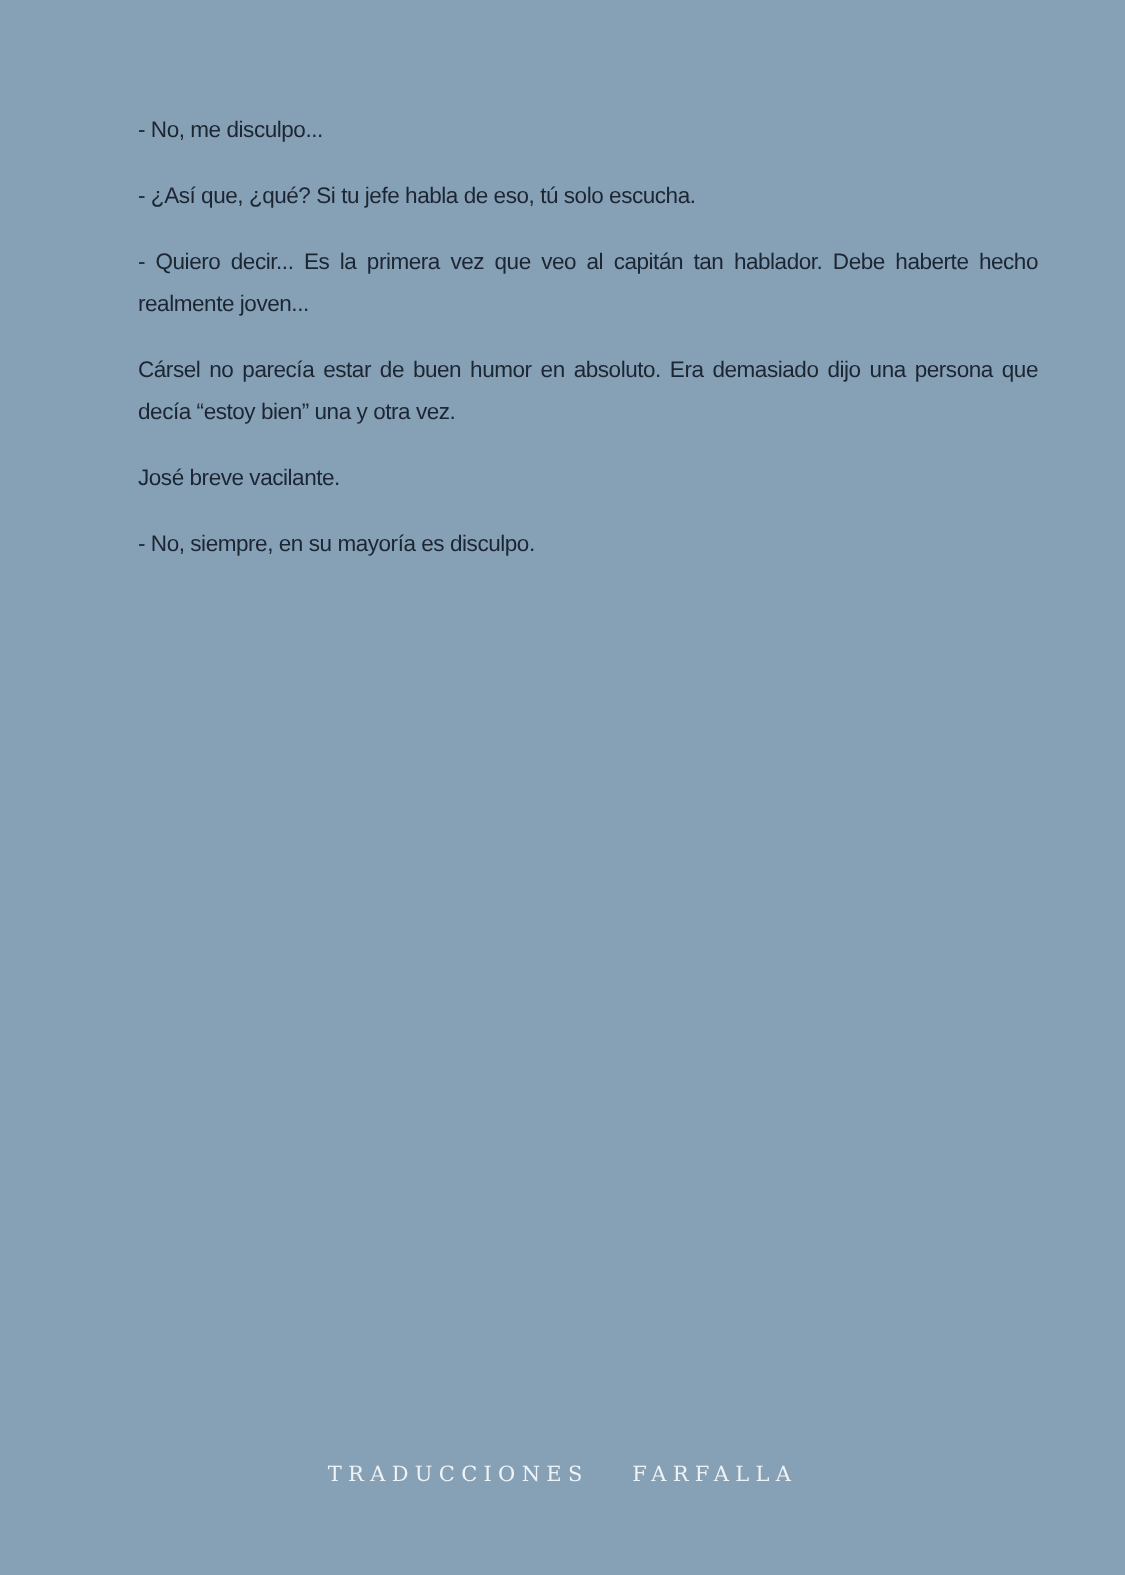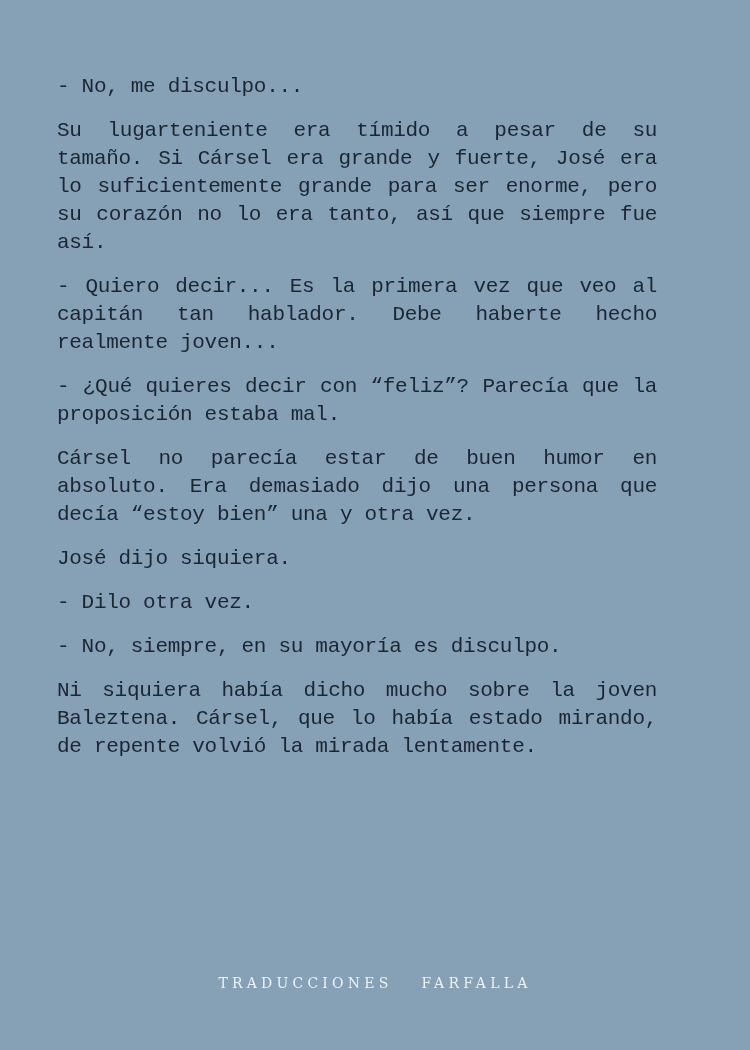--- a/index.html
+++ b/index.html
@@ -8,25 +8,25 @@
   }
   body {
     width: 750px;
     height: 1050px;
     background: #86a0b6;
     position: relative;
     overflow: hidden;
   }
   .page {
     position: absolute;
-    left: 57px;
+    left: 92px;
     top: 73px;
     width: 600px;
-    font-family: Liberation Mono, monospace;
-    font-size: 21px;
+    font-family: Liberation Sans, sans-serif;
+    font-size: 15px;
     line-height: 28px;
     color: #1c2532;
     letter-spacing: -0.3px;
   }
   .page p {
     margin: 0 0 16px 0;
     text-align: justify;
     text-align-last: left;
     hyphens: none;
   }
@@ -43,25 +43,22 @@
   }
   .footer span + span {
     margin-left: 29px;
   }
 </style>
 </head>
 <body>
 
 <div class="page">
   <p>- No, me disculpo...</p>
-  <p>Su lugarteniente era tímido a pesar de su tamaño. Si Cársel era grande y fuerte, José era lo suficientemente grande para ser enorme, pero su corazón no lo era tanto, así que siempre fue así.</p>
+  <p>- ¿Así que, ¿qué? Si tu jefe habla de eso, tú solo escucha.</p>
   <p>- Quiero decir... Es la primera vez que veo al capitán tan hablador. Debe haberte hecho realmente joven...</p>
-  <p>- ¿Qué quieres decir con “feliz”? Parecía que la proposición estaba mal.</p>
   <p>Cársel no parecía estar de buen humor en absoluto. Era demasiado dijo una persona que decía “estoy bien” una y otra vez.</p>
-  <p>José dijo siquiera.</p>
-  <p>- Dilo otra vez.</p>
+  <p>José breve vacilante.</p>
   <p>- No, siempre, en su mayoría es disculpo.</p>
-  <p>Ni siquiera había dicho mucho sobre la joven Baleztena. Cársel, que lo había estado mirando, de repente volvió la mirada lentamente.</p>
 </div>
 
 <div class="footer">
   <span>TRADUCCIONES</span><span>FARFALLA</span>
 </div>
 
 </body></html>

